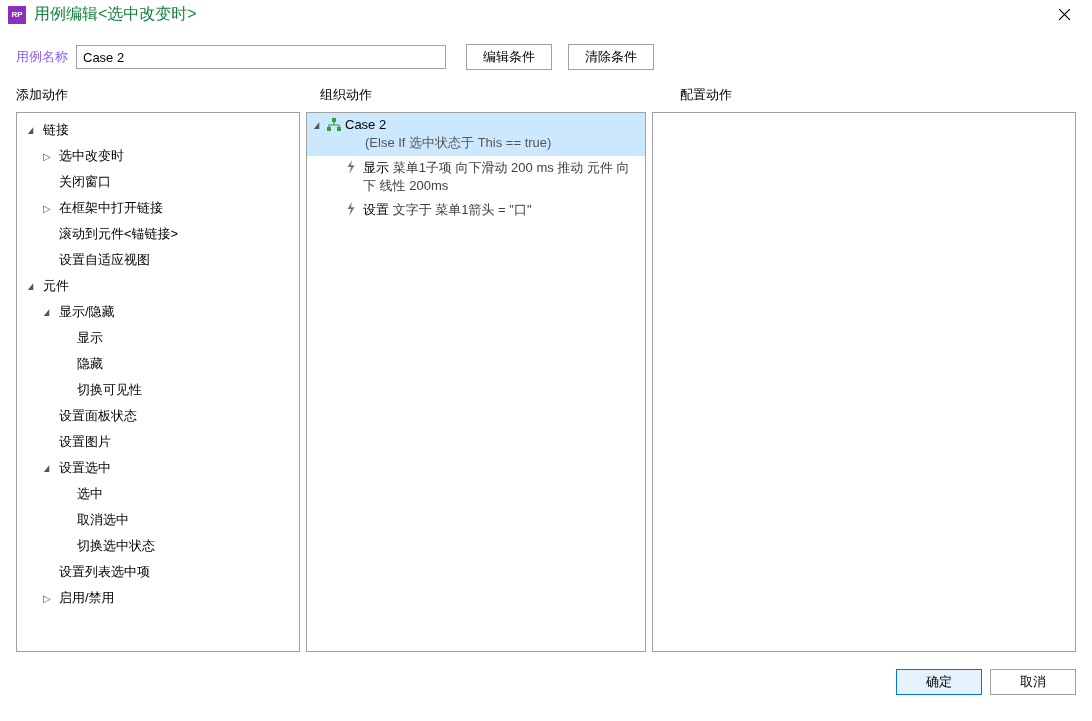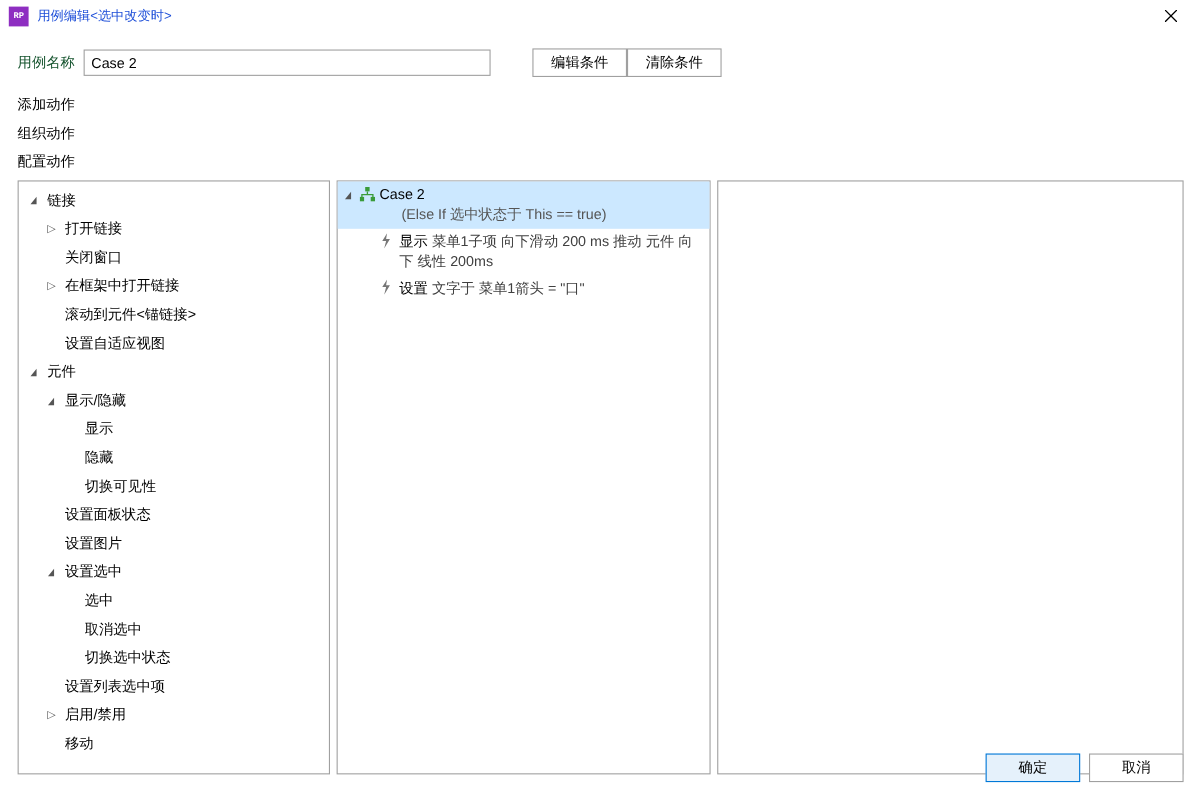--- a/index.html
+++ b/index.html
@@ -1,30 +1,30 @@
 <!DOCTYPE html>
 <html><head>
 <meta charset="utf-8">
 <style>
 * { box-sizing: border-box; margin: 0; padding: 0; font-family: "Microsoft YaHei", "PingFang SC", sans-serif; font-size: 13px; }
 body { background: #fff; width: 1092px; height: 721px; overflow: hidden; position: relative; }
 
 .titlebar { height: 30px; display: flex; align-items: center; padding: 0 8px; border-bottom: 1px solid transparent; }
-.app-icon { width: 18px; height: 18px; background: #8e2ec1; display: inline-flex; align-items: center; justify-content: center; color: #fff; font-size: 8px; font-weight: bold; margin-right: 8px; font-family: Liberation Mono, monospace; }
-.title-text { flex: 1; font-size: 12px; color: #1d4ed8; }
+.app-icon { width: 18px; height: 18px; background: #8e2ec1; display: inline-flex; align-items: center; justify-content: center; color: #fff; font-size: 8px; font-weight: bold; margin-right: 8px; }
+.title-text { flex: 1; font-size: 16px; color: #15803d; }
 .close-btn { width: 40px; height: 28px; display: flex; align-items: center; justify-content: center; cursor: pointer; }
 .close-btn svg { width: 11px; height: 11px; }
 
 .name-row { display: flex; align-items: center; padding: 14px 16px 10px 16px; gap: 8px; }
-.name-label { color: #14532d; }
+.name-label { color: #8b5cf6; }
 .name-input { width: 370px; height: 24px; border: 1px solid #a0a0a0; padding: 0 6px; outline: none; }
-.cond-buttons { margin-left: 30px; display: flex; }
+.cond-buttons { margin-left: 12px; display: flex; gap: 16px; }
 .btn { min-width: 86px; height: 26px; border: 1px solid #a0a0a0; background: #fff; cursor: pointer; padding: 0 16px; }
 
-.column-headers { display: flex; padding: 6px 16px 8px 16px; gap: 8px; flex-direction: column; }
+.column-headers { display: flex; padding: 6px 16px 8px 16px; gap: 20px; }
 .col-header { color: #000; }
 .col1 { width: 284px; }
 .col2 { width: 340px; }
 .col3 { flex: 1; }
 
 .panels { display: flex; padding: 0 16px 12px 16px; gap: 6px; height: 552px; }
 .panel { border: 1px solid #a0a0a0; background: #fff; position: relative; }
 .panel1 { width: 284px; display: flex; }
 .panel2 { width: 340px; }
 .panel3 { flex: 1; }
@@ -53,21 +53,21 @@
 .case-name { color: #000; }
 .case-cond { color: #555; padding-left: 0; padding-top: 2px; padding-bottom: 2px; margin-left: 20px; }
 
 .action-row { display: flex; align-items: flex-start; padding: 3px 6px 3px 38px; cursor: pointer; }
 .bolt { width: 18px; padding-top: 1px; }
 .bolt svg { width: 12px; height: 14px; }
 .action-text { flex: 1; line-height: 1.4; }
 .action-black { color: #000; }
 .action-green { color: #404040; }
 
-.footer { position: absolute; bottom: 0; right: 0; padding: 8px 16px 10px 16px; display: flex; gap: 8px; }
+.footer { position: absolute; bottom: 16px; right: 0; padding: 8px 16px 10px 16px; display: flex; gap: 8px; }
 .btn-primary { min-width: 86px; height: 26px; border: 1px solid #0078d7; background: #e5f1fb; cursor: pointer; padding: 0 22px; }
 .btn-cancel { min-width: 86px; height: 26px; border: 1px solid #a0a0a0; background: #fff; cursor: pointer; padding: 0 22px; }
 </style>
 </head>
 <body>
 
 <div class="titlebar">
   <div class="app-icon">RP</div>
   <div class="title-text">用例编辑&lt;选中改变时&gt;</div>
   <div class="close-btn">
@@ -95,21 +95,21 @@
 <div class="panels">
 
   <div class="panel panel1">
     <div class="tree-scroll">
       <div class="tree-item indent-0">
           <span class="arrow arrow-down"></span>
           <span>链接</span>
         </div>
       <div class="tree-item indent-1">
           <span class="arrow arrow-right"></span>
-          <span>打开链接</span>
+          <span>选中改变时</span>
         </div>
       <div class="tree-item indent-1">
           <span class="no-arrow"></span>
           <span>关闭窗口</span>
         </div>
       <div class="tree-item indent-1">
           <span class="arrow arrow-right"></span>
           <span>在框架中打开链接</span>
         </div>
       <div class="tree-item indent-1">
@@ -165,24 +165,20 @@
           <span class="no-arrow"></span>
           <span>切换选中状态</span>
         </div>
       <div class="tree-item indent-1">
           <span class="no-arrow"></span>
           <span>设置列表选中项</span>
         </div>
       <div class="tree-item indent-1">
           <span class="arrow arrow-right"></span>
           <span>启用/禁用</span>
-        </div>
-      <div class="tree-item indent-1">
-          <span class="no-arrow"></span>
-          <span>移动</span>
         </div>
 
     </div>
   </div>
 
   <div class="panel panel2">
     <div class="case-area">
       <div class="case-row">
         <div class="case-arrow"><span class="arrow arrow-down"></span></div>
         <div class="case-icon">

